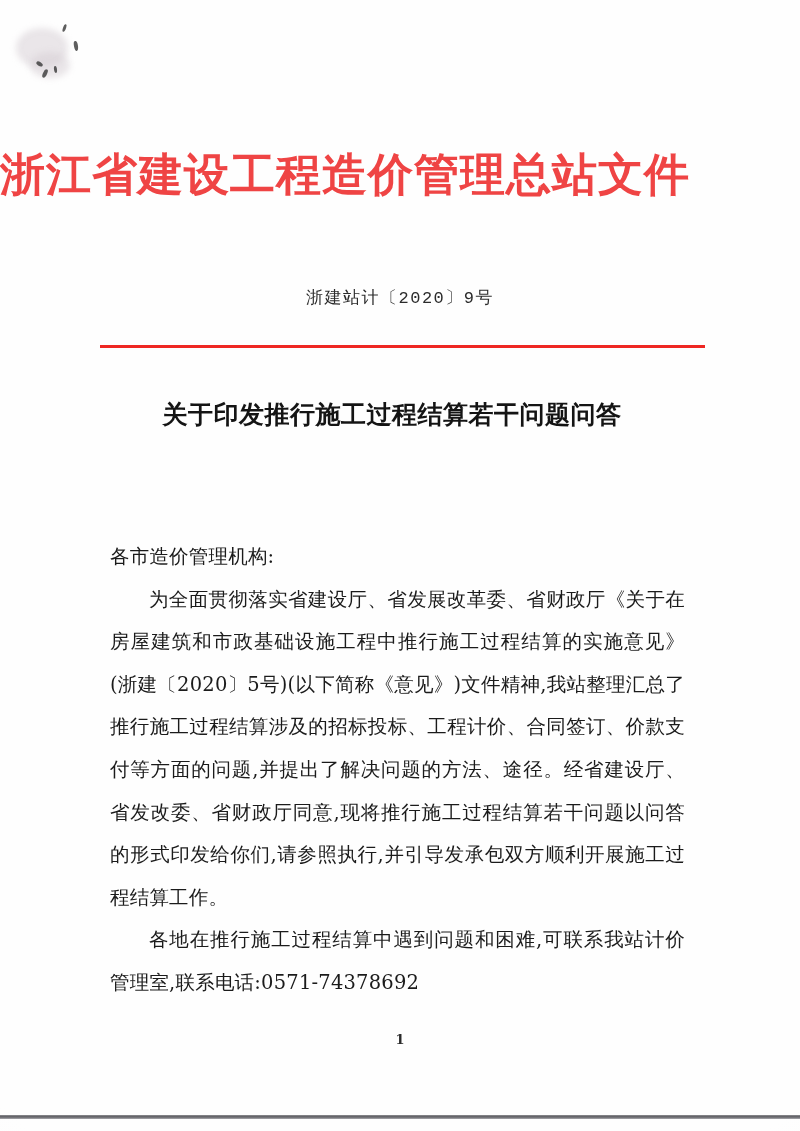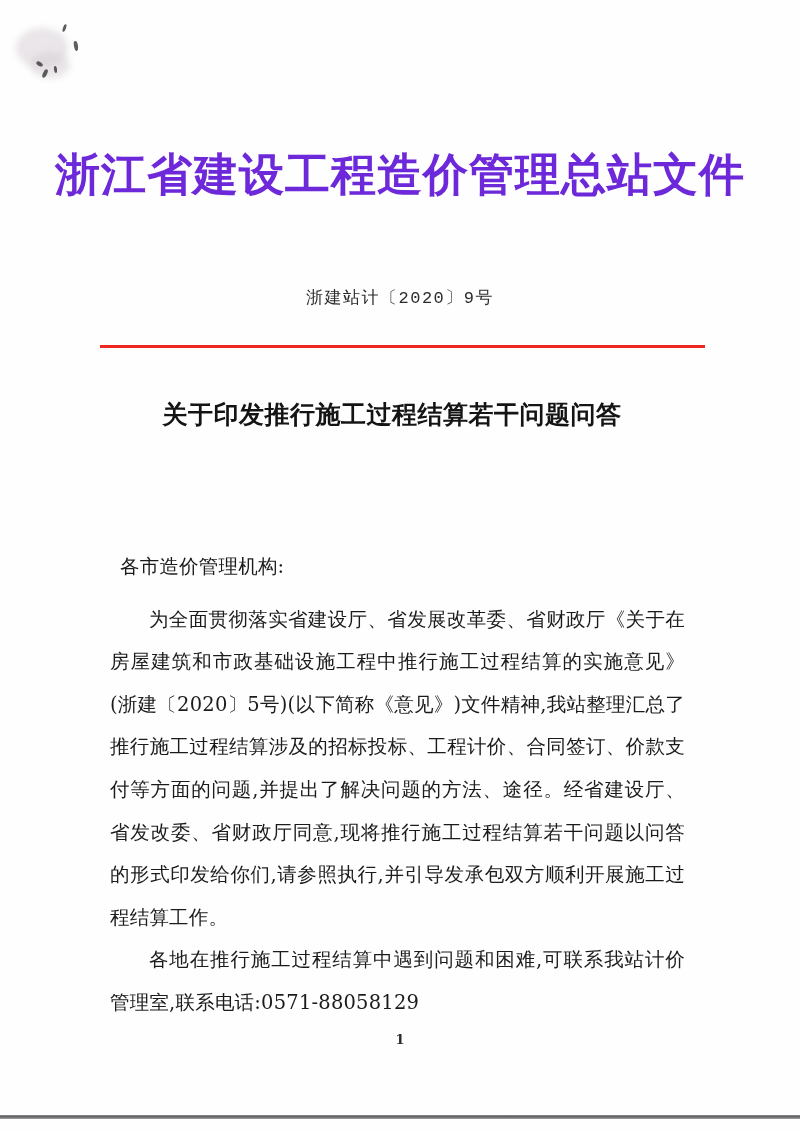--- a/index.html
+++ b/index.html
@@ -58,27 +58,26 @@
     border-radius: 50%;
     filter: blur(3px);
   }
 
   
   .masthead {
     position: absolute;
     left: 0;
     right: 0;
     top: 150px;
-    text-align: center;
     font-family: "DejaVu Sans", sans-serif;
     font-weight: bold;
     font-size: 45px;
     line-height: 1.12;
     letter-spacing: 1px;
-    color: #6d28d9;
+    color: #ef4444;
     white-space: nowrap;
     transform: scaleX(1.0);
   }
 
   
   .doc-number {
     position: absolute;
     left: 0;
     right: 0;
     top: 286px;
@@ -123,21 +122,21 @@
     left: 110px;
     width: 575px;
     top: 536px;
     font-family: "DejaVu Serif", serif;
     font-size: 19.5px;
     line-height: 42.6px;
     color: #1b1b1b;
     letter-spacing: 0.2px;
   }
   .salutation {
-    margin: 10px;
+    margin: 0;
     text-align: left;
   }
   .body-para {
     margin: 0;
     text-indent: 2em;
     text-align: justify;
     text-align-last: left;
   }
 
   
@@ -174,20 +173,20 @@
 
   <div class="red-rule"></div>
 
   <div class="doc-title">
     <span class="title-line-1">关于印发推行施工过程结算若干问题问答</span>
   </div>
 
   <div class="body-block">
     <p class="salutation">各市造价管理机构:</p>
     <p class="body-para">为全面贯彻落实省建设厅、省发展改革委、省财政厅《关于在房屋建筑和市政基础设施工程中推行施工过程结算的实施意见》(浙建〔2020〕5号)(以下简称《意见》)文件精神,我站整理汇总了推行施工过程结算涉及的招标投标、工程计价、合同签订、价款支付等方面的问题,并提出了解决问题的方法、途径。经省建设厅、省发改委、省财政厅同意,现将推行施工过程结算若干问题以问答的形式印发给你们,请参照执行,并引导发承包双方顺利开展施工过程结算工作。</p>
-    <p class="body-para">各地在推行施工过程结算中遇到问题和困难,可联系我站计价管理室,联系电话:0571-88058129</p>
+    <p class="body-para">各地在推行施工过程结算中遇到问题和困难,可联系我站计价管理室,联系电话:0571-74378692</p>
   </div>
 
   <div class="page-number">1</div>
 
   <div class="scan-bottom-edge"></div>
 
 </div>
 
 </body></html>

